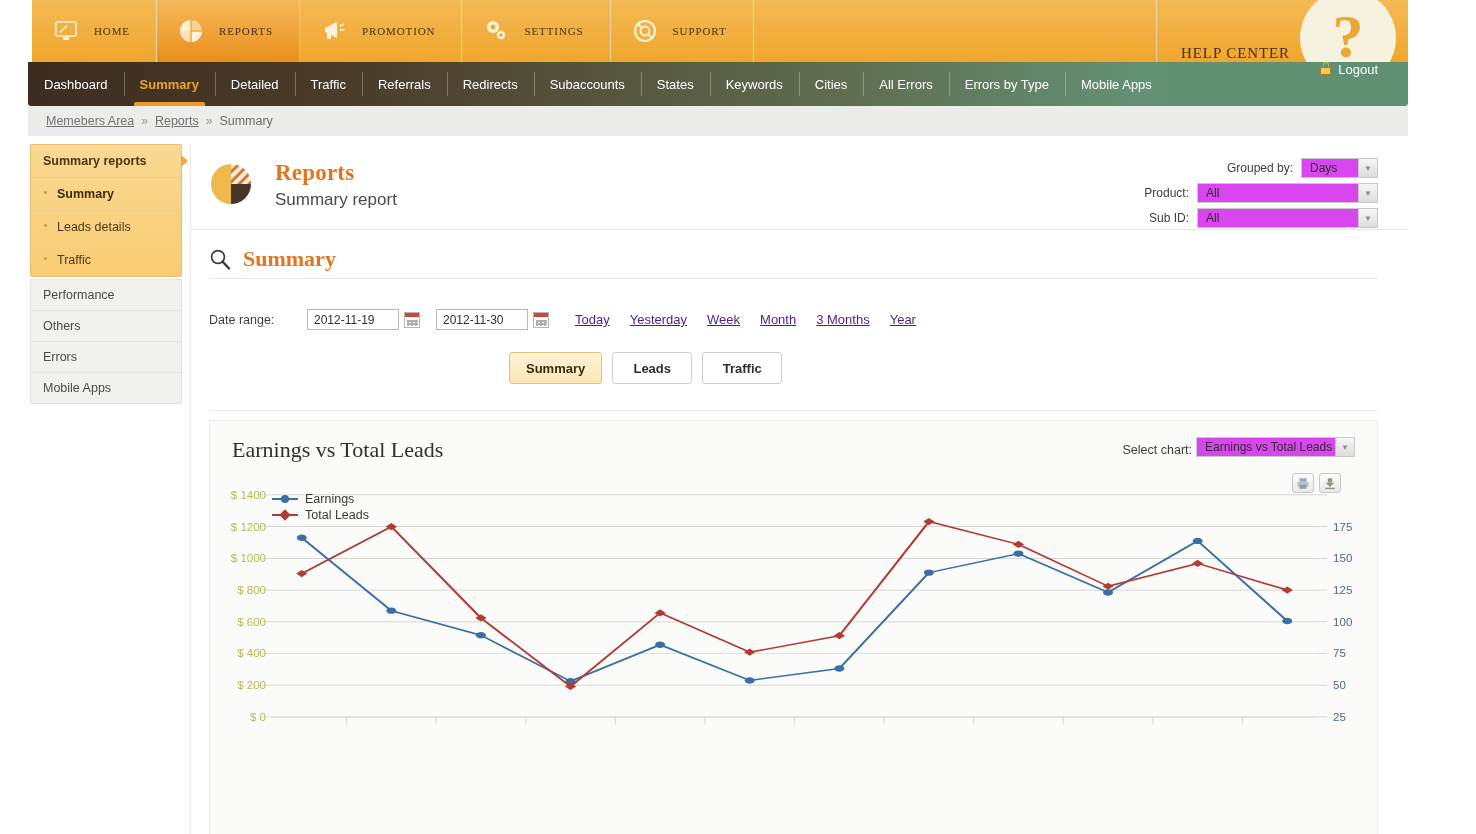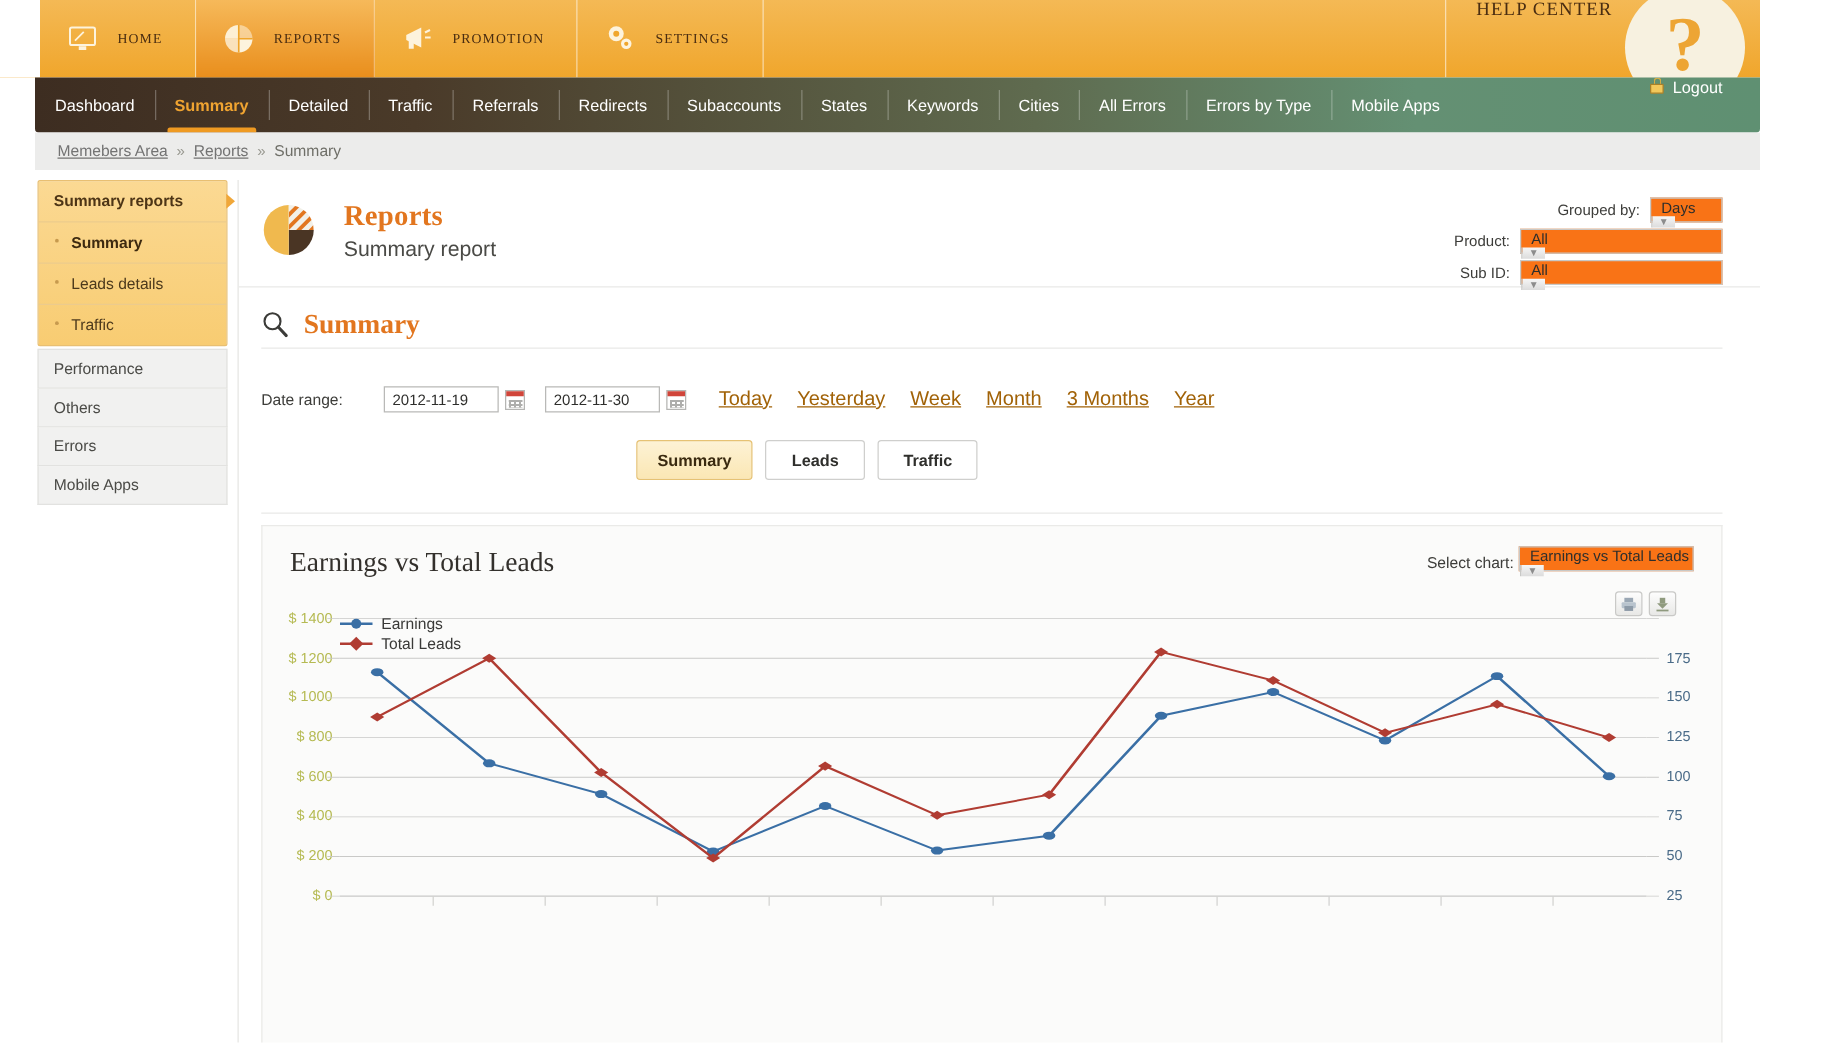--- a/index.html
+++ b/index.html
@@ -49,21 +49,21 @@
   .mainnav-item .label { white-space: nowrap; }
   .nav-icon {
     width: 28px; height: 28px;
     display: inline-flex; align-items: center; justify-content: center;
     flex: none;
   }
   .nav-icon svg { display: block; }
 
   .helpcenter {
     position: absolute; right: 118px; top: 0; height: 62px;
-    display: flex; align-items: flex-start;
+    display: flex; align-items: flex-end;
     color: #4a2d11;
     font-family: "Liberation Serif", serif;
     font-size: 15px;
     letter-spacing: 0.9px;
     text-transform: uppercase;
     font-variant: small-caps;
     cursor: pointer;
     padding-left: 24px;
     border-left: 1px solid rgba(255,255,255,0.55);
   }
@@ -222,25 +222,24 @@
     display: flex; flex-direction: column; gap: 5px;
   }
   .filter-row {
     display: flex; align-items: center; gap: 8px;
     justify-content: flex-end;
   }
   .filter-label { font-size: 12px; color: #3d3d3a; }
   .sel {
     display: flex; align-items: stretch;
     border: 1px solid #c8c8c6;
-    background: #f97316;
+    background: #d946ef;
     height: 20px;
     font-size: 12px;
     cursor: pointer;
-    flex-direction: column;
   }
   .sel .val {
     padding: 0 8px; display: flex; align-items: center;
     color: #2e2e2c; white-space: nowrap;
   }
   .sel .arrow {
     width: 19px; border-left: 1px solid #c8c8c6;
     background: linear-gradient(to bottom,#f6f6f6,#dcdcdc);
     display: flex; align-items: center; justify-content: center;
     color: #8c8c8c; font-size: 8px;
@@ -289,21 +288,21 @@
   .cal-btn::after {
     content: ""; position: absolute; left: 2px; top: 7px;
     width: 11px; height: 6px;
     background:
       repeating-linear-gradient(to right, #9a9a98 0 2px, transparent 2px 4px),
       repeating-linear-gradient(to bottom, #9a9a98 0 2px, transparent 2px 3px);
     opacity: .8;
   }
   .quick-links { display: flex; gap: 20px; margin-left: 10px; }
   .quick-links a {
-    font-size: 16px; color: #a16207;
+    font-size: 13px; color: #4c1d95;
     text-decoration: underline; cursor: pointer; white-space: nowrap;
   }
 
   .tabbtns {
     position: absolute; left: 318px; top: 208px;
     display: flex; gap: 10px;
   }
   .tbtn {
     min-width: 80px; height: 32px;
     border: 1px solid #cfcfcd; background: #fff;
@@ -424,20 +423,31 @@
           <svg viewBox="0 0 26 26" width="26" height="26">
             <g fill="#fdf3dd">
               <circle cx="10" cy="9" r="6"></circle>
               <circle cx="18" cy="17" r="4.2"></circle>
             </g>
             <circle cx="10" cy="9" r="2.4" fill="#f0a62c"></circle>
             <circle cx="18" cy="17" r="1.7" fill="#f0a62c"></circle>
           </svg>
         </span>
         <span class="label">Settings</span>
+      </div>
+      <div class="mainnav-item">
+        <span class="nav-icon">
+          <svg viewBox="0 0 26 26" width="26" height="26">
+            <circle cx="13" cy="13" r="10" fill="none" stroke="#fdf3dd" stroke-width="2.2"></circle>
+            <circle cx="13" cy="13" r="4.4" fill="none" stroke="#fdf3dd" stroke-width="2"></circle>
+            <line x1="6" y1="6" x2="10" y2="10" stroke="#fdf3dd" stroke-width="2"></line>
+            <line x1="16" y1="16" x2="20" y2="20" stroke="#fdf3dd" stroke-width="2"></line>
+          </svg>
+        </span>
+        <span class="label">Support</span>
       </div>
     </div>
 
   <div class="helpcenter">
     <span>Help Center</span>
   </div>
   <div class="help-badge">
     <span class="qmark">?</span>
   </div>
 </div>

